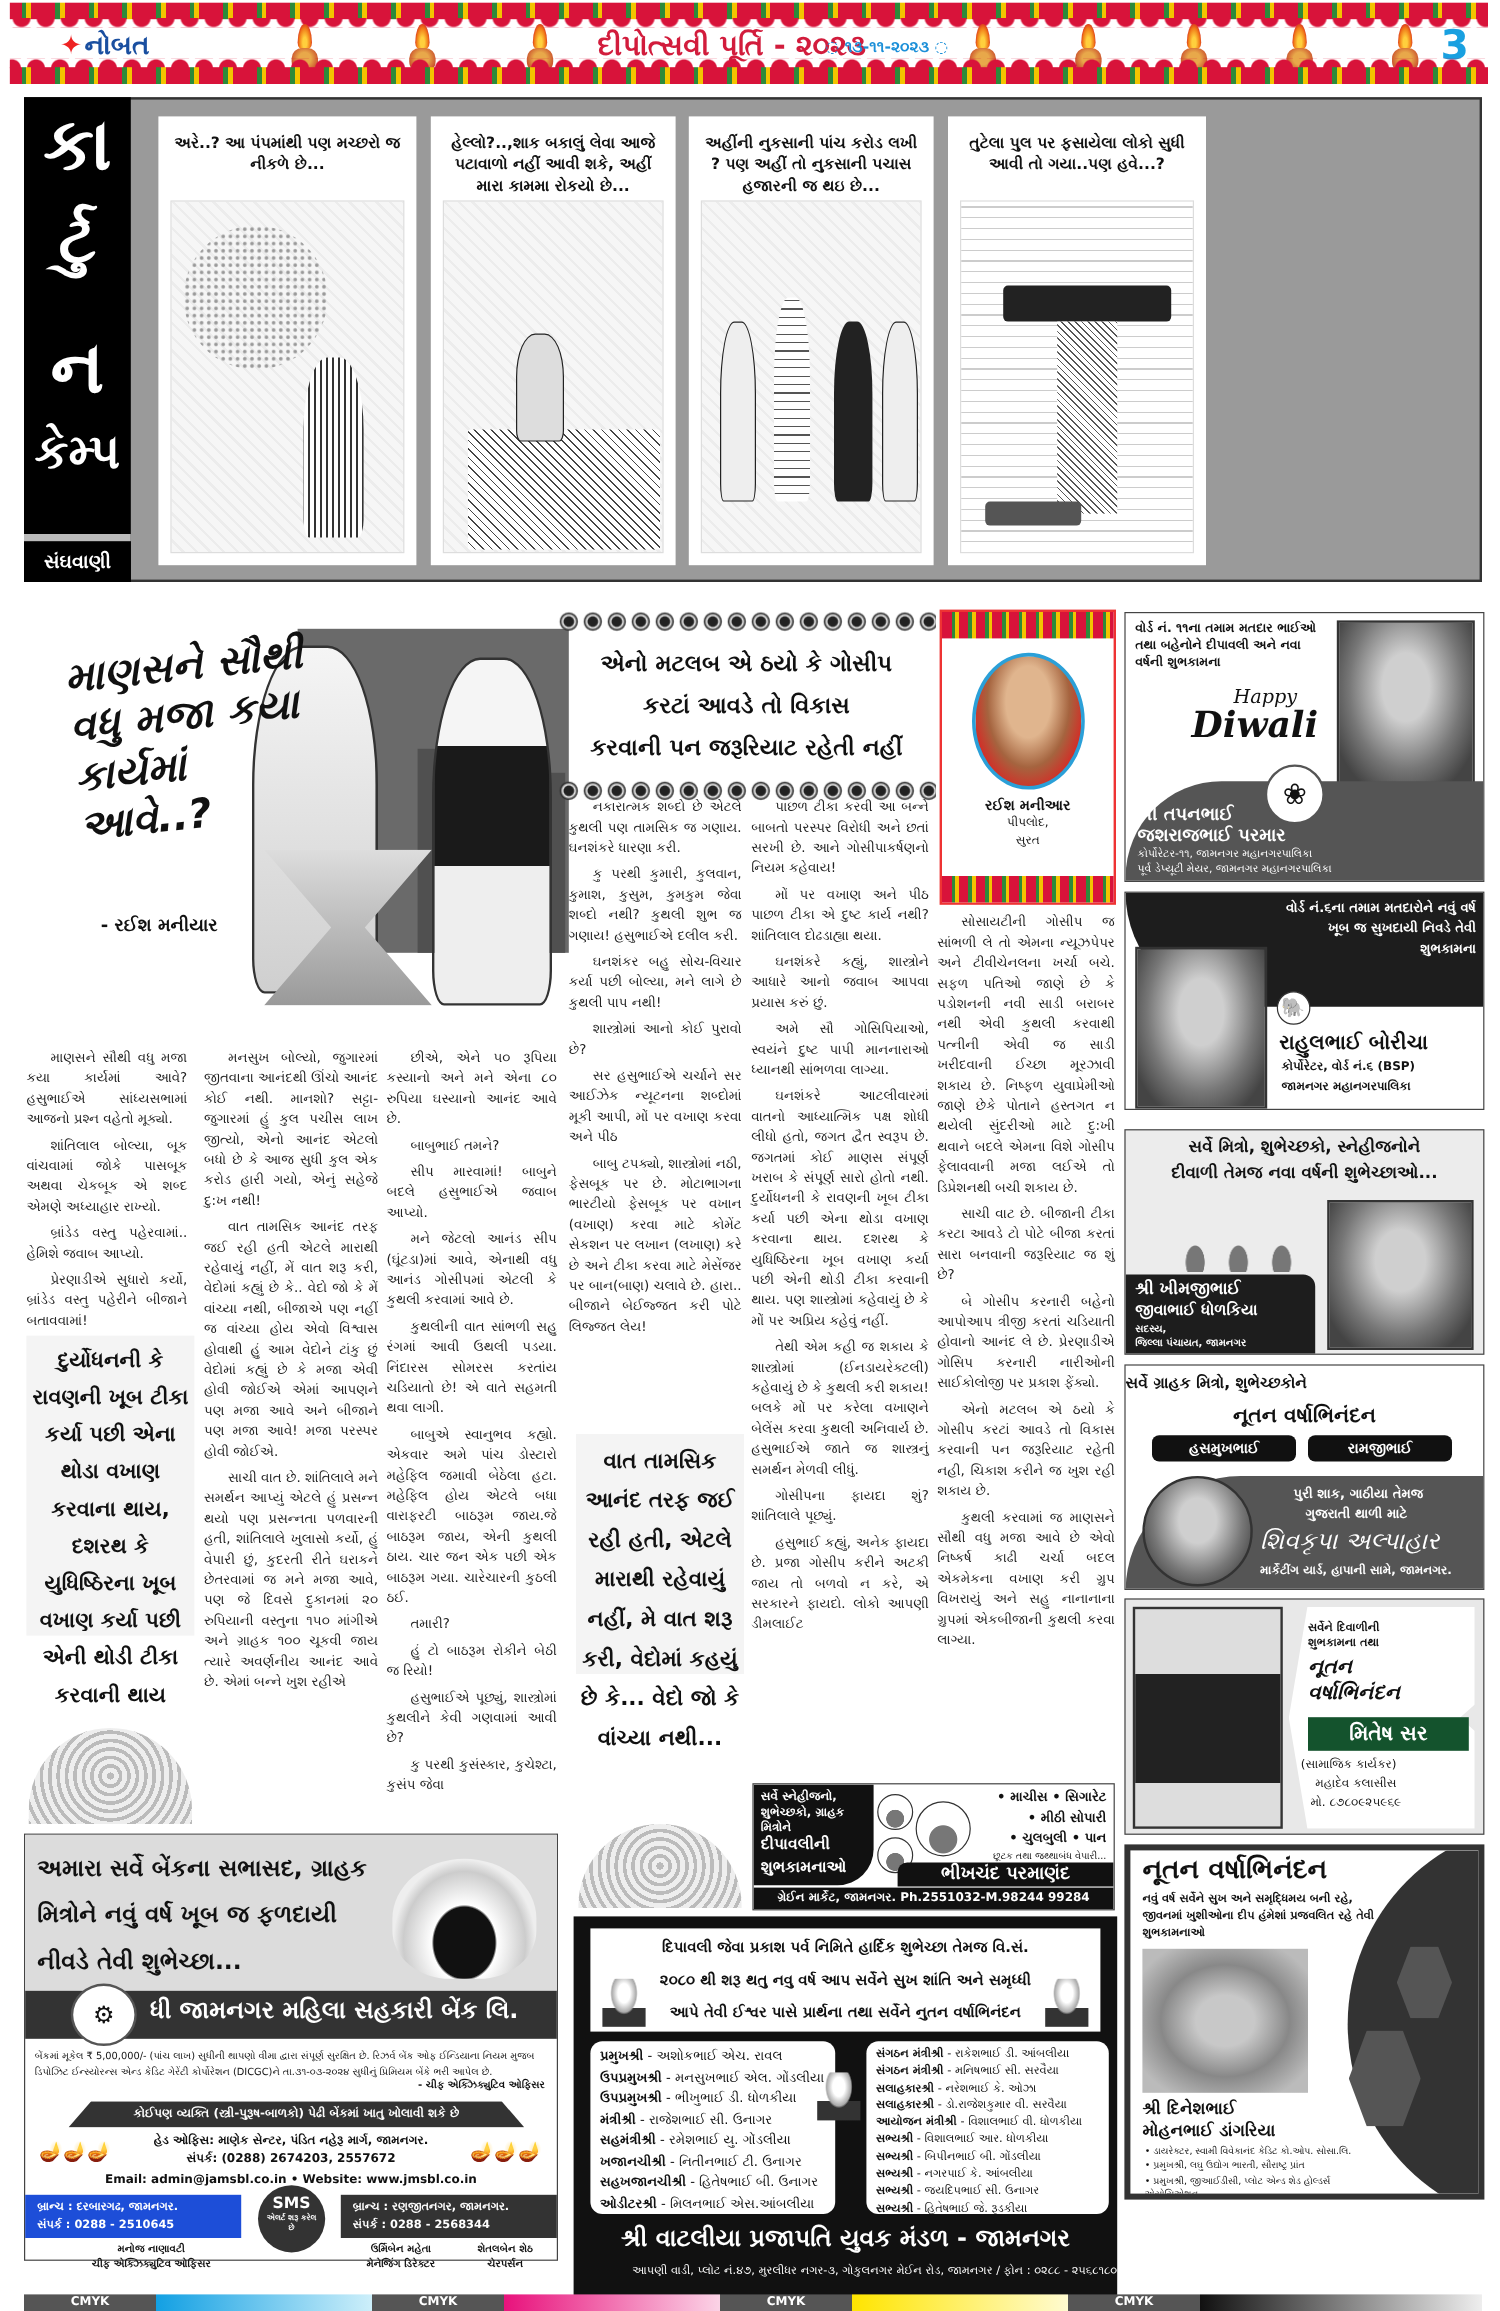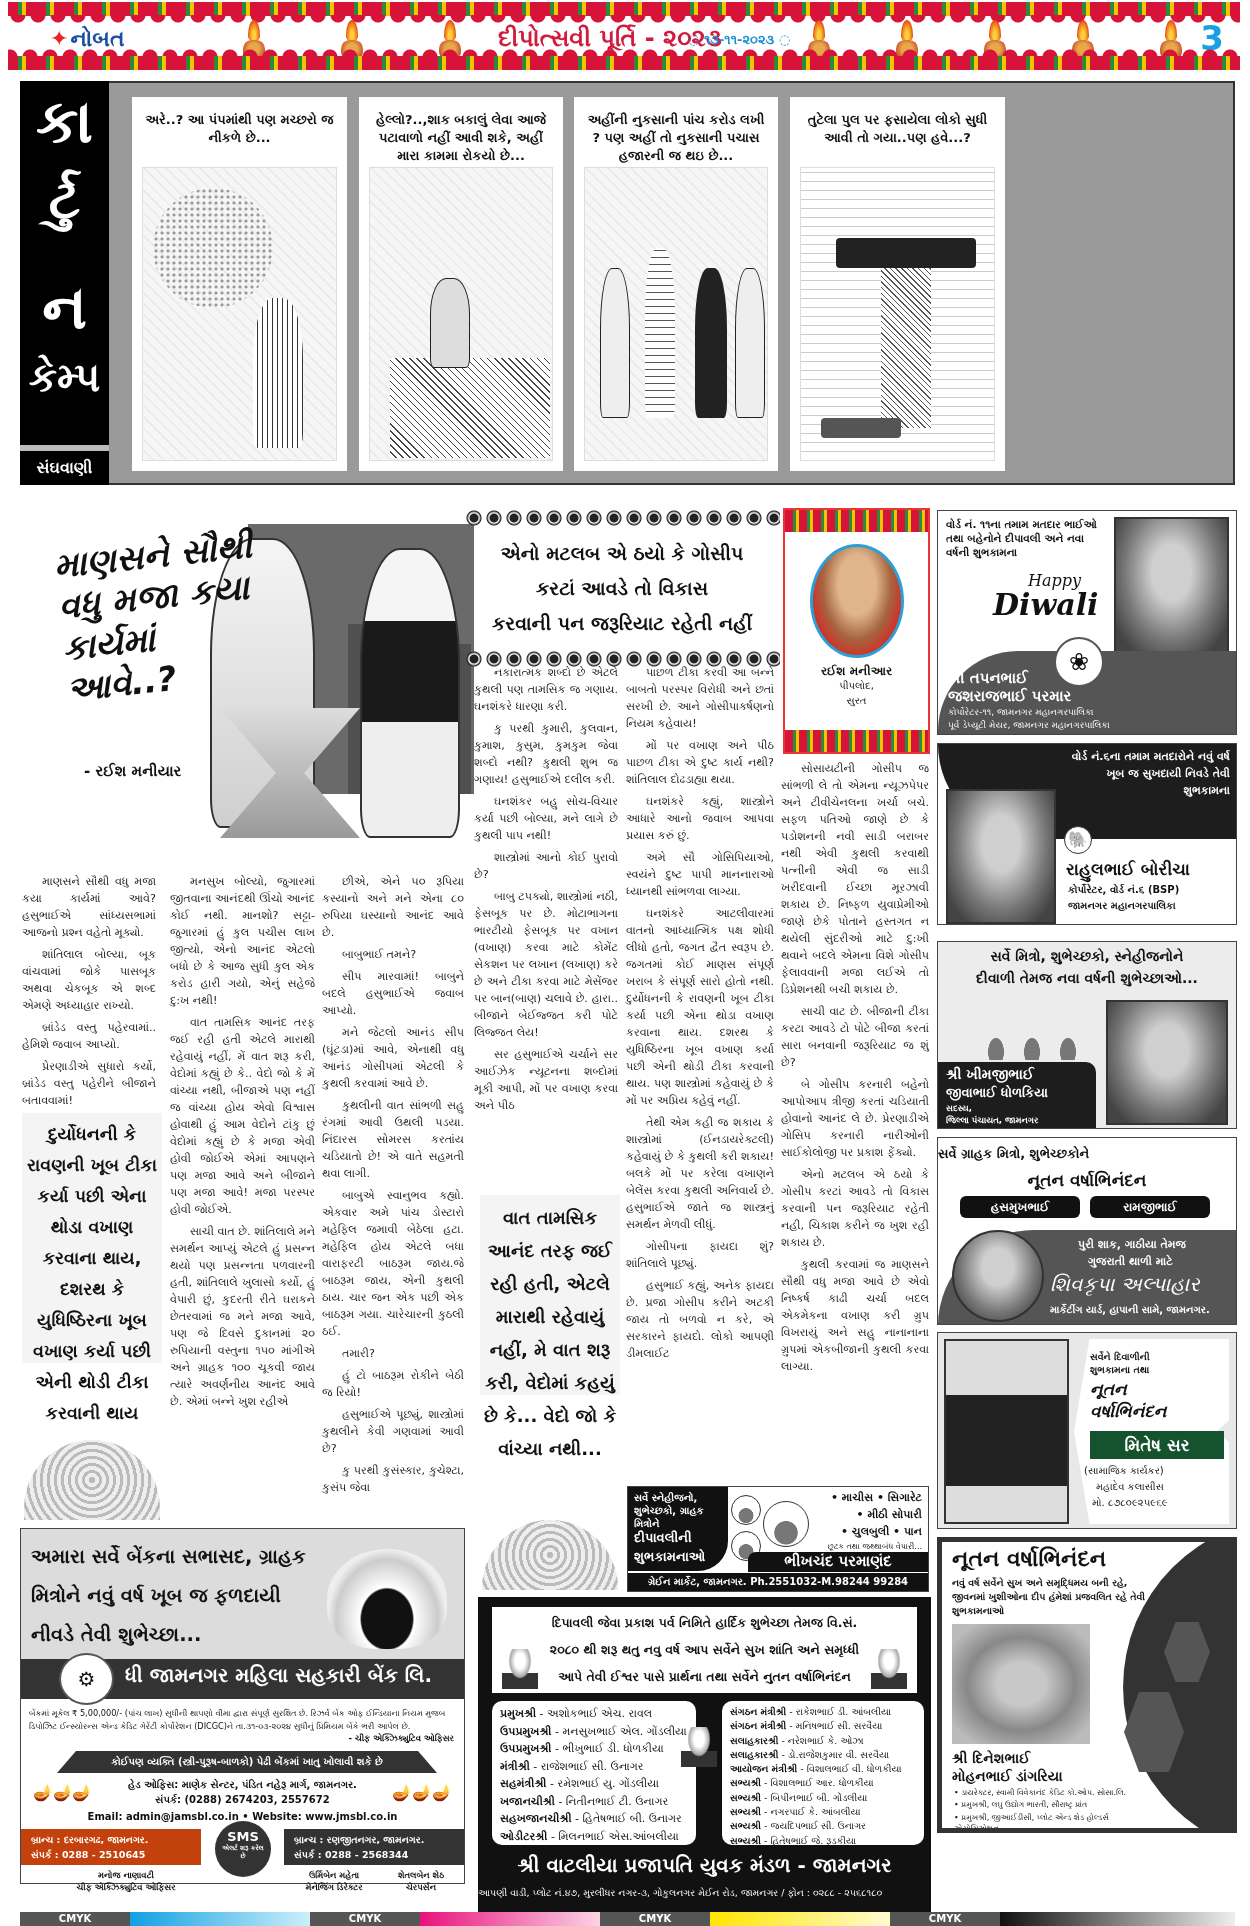--- a/index.html
+++ b/index.html
@@ -211,22 +211,22 @@
   <p>હું ટો બાઠરૂમ રોકીને બેઠી જ રિયો!</p>
   <p>હસુભાઈએ પૂછ્યું, શાસ્ત્રોમાં કુથલીને કેવી ગણવામાં આવી છે?</p>
   <p>કુ પરથી કુસંસ્કાર, કુચેશ્ટા, કુસંપ જેવા</p>
 </div>
 
 <div class="col" style="left:474px;top:664px;width:144px">
   <p>નકારાત્મક શબ્દો છે એટલે કુથલી પણ તામસિક જ ગણાય. ઘનશંકરે ધારણા કરી.</p>
   <p>કુ પરથી કુમારી, કુલવાન, કુમાશ, કુસુમ, કુમકુમ જેવા શબ્દો નથી? કુથલી શુભ જ ગણાય! હસુભાઈએ દલીલ કરી.</p>
   <p>ઘનશંકર બહુ સોચ-વિચાર કર્યા પછી બોલ્યા, મને લાગે છે કુથલી પાપ નથી!</p>
   <p>શાસ્ત્રોમાં આનો કોઈ પુરાવો છે?</p>
+  <p>સર હસુભાઈએ ચર્ચાને સર આઈઝેક ન્યૂટનના શબ્દોમાં મૂકી આપી, મોં પર વખાણ કરવા અને પીઠ</p>
   <p>બાબુ ટપક્યો, શાસ્ત્રોમાં નઠી, ફેસબૂક પર છે. મોટાભાગના ભારટીયો ફેસબૂક પર વખાન (વખાણ) કરવા માટે કોમેંટ સેકશન પર લખાન (લખાણ) કરે છે અને ટીકા કરવા માટે મેસેંજર પર બાન(બાણ) ચલાવે છે. હારા.. બીજાને બેઈજ્જત કરી પોટે લિજ્જત લેય!</p>
-  <p>સર હસુભાઈએ ચર્ચાને સર આઈઝેક ન્યૂટનના શબ્દોમાં મૂકી આપી, મોં પર વખાણ કરવા અને પીઠ</p>
 </div>
 <div class="pull" style="left:480px;top:1195px;width:140px;height:200px;font-size:18px;line-height:33px;padding-top:6px">વાત તામસિક આનંદ તરફ જઈ રહી હતી, એટલે મારાથી રહેવાયું નહીં, મે વાત શરૂ કરી, વેદોમાં કહયું છે કે... વેદો જો કે વાંચ્યા નથી...</div>
 <div class="mandala" style="left:482px;top:1520px;width:136px;height:70px;border-radius:68px 68px 0 0"></div>
 
 <div class="col" style="left:626px;top:664px;width:148px">
   <p>પાછળ ટીકા કરવી આ બન્ને બાબતો પરસ્પર વિરોધી અને છતાં સરખી છે. આને ગોસીપાકર્ષણનો નિયમ કહેવાય!</p>
   <p>મોં પર વખાણ અને પીઠ પાછળ ટીકા એ દુષ્ટ કાર્ય નથી? શાંતિલાલ દોઢડાહ્યા થયા.</p>
   <p>ઘનશંકરે કહ્યું, શાસ્ત્રોને આધારે આનો જવાબ આપવા પ્રયાસ કરું છું.</p>
   <p>અમે સૌ ગોસિપિયાઓ, સ્વયંને દુષ્ટ પાપી માનનારાઓ ધ્યાનથી સાંભળવા લાગ્યા.</p>
   <p>ઘનશંકરે આટલીવારમાં વાતનો આધ્યાત્મિક પક્ષ શોધી લીધો હતો, જગત દ્વૈત સ્વરૂપ છે. જગતમાં કોઈ માણસ સંપૂર્ણ ખરાબ કે સંપૂર્ણ સારો હોતો નથી. દુર્યોધનની કે રાવણની ખૂબ ટીકા કર્યા પછી એના થોડા વખાણ કરવાના થાય. દશરથ કે યુધિષ્ઠિરના ખૂબ વખાણ કર્યા પછી એની થોડી ટીકા કરવાની થાય. પણ શાસ્ત્રોમાં કહેવાયું છે કે મોં પર અપ્રિય કહેવું નહીં.</p>
@@ -341,21 +341,21 @@
   <div style="position:absolute;left:38px;top:124px;width:55px;height:52px;border-radius:50%;background:#fff;border:2px solid #555;text-align:center;line-height:48px;font-size:20px">⚙</div>
   <div class="txt" style="position:absolute;left:104px;top:134px;color:#fff;font-size:20px;font-weight:bold">ધી જામનગર મહિલા સહકારી બેંક લિ.</div>
   <div style="position:absolute;left:8px;top:178px;width:425px;font-size:8.2px;line-height:13px">બેંકમાં મૂકેલ ₹ 5,00,000/- (પાંચ લાખ) સુધીની થાપણો વીમા દ્વારા સંપૂર્ણ સુરક્ષિત છે. રિઝર્વ બેંક ઓફ ઈન્ડિયાના નિયમ મુજબ ડિપોઝિટ ઈન્સ્યોરન્સ એન્ડ કેડિટ ગેરેંટી કોર્પોરેશન (DICGC)ને તા.૩૧-૦૩-૨૦૨૪ સુધીનું પ્રિમિયમ બેંકે ભરી આપેલ છે.</div>
   <div style="position:absolute;right:10px;top:204px;font-size:8.5px;font-weight:bold">- ચીફ એક્ઝિક્યુટિવ ઓફિસર</div>
   <div style="position:absolute;left:36px;top:222px;width:380px;height:22px;background:#333;color:#fff;font-size:10px;font-weight:bold;text-align:center;line-height:22px;clip-path:polygon(5% 0,95% 0,100% 100%,0 100%)">કોઈપણ વ્યક્તિ (સ્ત્રી-પુરૂષ-બાળકો) પેઢી બેંકમાં ખાતુ ખોલાવી શકે છે</div>
   <div style="position:absolute;left:0;top:250px;width:100%;text-align:center;font-size:10px;font-weight:bold">હેડ ઓફિસ: માણેક સેન્ટર, પંડિત નહેરૂ માર્ગ, જામનગર.</div>
   <div style="position:absolute;left:0;top:265px;width:100%;text-align:center;font-size:10px;font-weight:bold">સંપર્ક: (0288) 2674203, 2557672</div>
   <div style="position:absolute;left:0;top:282px;width:100%;text-align:center;font-size:10px;font-weight:bold">Email: admin@jamsbl.co.in • Website: www.jmsbl.co.in</div>
   <div style="position:absolute;left:12px;top:254px;font-size:16px">🪔🪔🪔</div>
   <div style="position:absolute;right:12px;top:254px;font-size:16px">🪔🪔🪔</div>
-  <div style="position:absolute;left:0;top:300px;width:180px;height:36px;background:#c2410c;color:#fff;font-size:9.5px;font-weight:bold;padding:3px 10px;line-height:15px">
+  <div style="position:absolute;left:0;top:300px;width:180px;height:36px;background:#1d4ed8;color:#fff;font-size:9.5px;font-weight:bold;padding:3px 10px;line-height:15px">
       <div>બ્રાન્ચ : દરબારગઢ, જામનગર.</div>
       <div>સંપર્ક : 0288 - 2510645</div>
     </div>
   <div style="position:absolute;right:0;top:300px;width:180px;height:36px;background:#333;color:#fff;font-size:9.5px;font-weight:bold;padding:3px 10px;line-height:15px">
       <div>બ્રાન્ચ : રણજીતનગર, જામનગર.</div>
       <div>સંપર્ક : 0288 - 2568344</div>
     </div>
   <div style="position:absolute;left:194px;top:292px;width:56px;height:56px;border-radius:50%;background:#333;color:#fff;text-align:center;font-weight:bold">
       <div style="font-size:13px;padding-top:8px">SMS</div>
       <div style="font-size:6.5px;padding:0 6px">એલર્ટ શરૂ કરેલ છે</div>
@@ -395,21 +395,21 @@
     <div><b>સલાહકારશ્રી</b> - <span>નરેશભાઈ કે. ઓઝા</span></div>
     <div><b>સલાહકારશ્રી</b> - <span>ડો.રાજેશકુમાર વી. સરવૈયા</span></div>
     <div><b>આયોજન મંત્રીશ્રી</b> - <span>વિશાલભાઈ વી. ધોળકીયા</span></div>
     <div><b>સભ્યશ્રી</b> - <span>વિશાલભાઈ આર. ધોળકીયા</span></div>
     <div><b>સભ્યશ્રી</b> - <span>બિપીનભાઈ બી. ગોંડલીયા</span></div>
     <div><b>સભ્યશ્રી</b> - <span>નગરપાઈ કે. આંબલીયા</span></div>
     <div><b>સભ્યશ્રી</b> - <span>જયદિપભાઈ સી. ઉનાગર</span></div>
     <div><b>સભ્યશ્રી</b> - <span>હિતેષભાઈ જે. રૂડકીયા</span></div>
   </div>
   <div style="position:absolute;left:0;top:256px;width:100%;text-align:center;font-size:20px;font-weight:bold">શ્રી વાટલીયા પ્રજાપતિ યુવક મંડળ - જામનગર</div>
-  <div style="position:absolute;left:0;top:290px;width:100%;text-align:left;font-size:9.5px">આપણી વાડી, પ્લોટ નં.૪૭, મુરલીધર નગર-૩, ગોકુલનગર મેઈન રોડ, જામનગર / ફોન : ૦૨૮૮ - ૨૫૬૮૧૮૦</div>
+  <div style="position:absolute;left:0;top:290px;width:100%;text-align:right;font-size:9.5px">આપણી વાડી, પ્લોટ નં.૪૭, મુરલીધર નગર-૩, ગોકુલનગર મેઈન રોડ, જામનગર / ફોન : ૦૨૮૮ - ૨૫૬૮૧૮૦</div>
 </div>
 
 <div class="abs cmyk" style="left:20px;width:1215px">
   <span style="width:110px;background:#555;color:#fff;font-size:10px;font-weight:bold;text-align:center;line-height:14px">CMYK</span>
   <span style="width:180px;background:linear-gradient(90deg,#12a0e3,#cdeffa)"></span>
   <span style="width:110px;background:#555;color:#fff;font-size:10px;font-weight:bold;text-align:center;line-height:14px">CMYK</span>
   <span style="width:180px;background:linear-gradient(90deg,#e8127c,#fbd3e6)"></span>
   <span style="width:110px;background:#555;color:#fff;font-size:10px;font-weight:bold;text-align:center;line-height:14px">CMYK</span>
   <span style="width:180px;background:linear-gradient(90deg,#ffe500,#fffbd0)"></span>
   <span style="width:110px;background:#555;color:#fff;font-size:10px;font-weight:bold;text-align:center;line-height:14px">CMYK</span>

